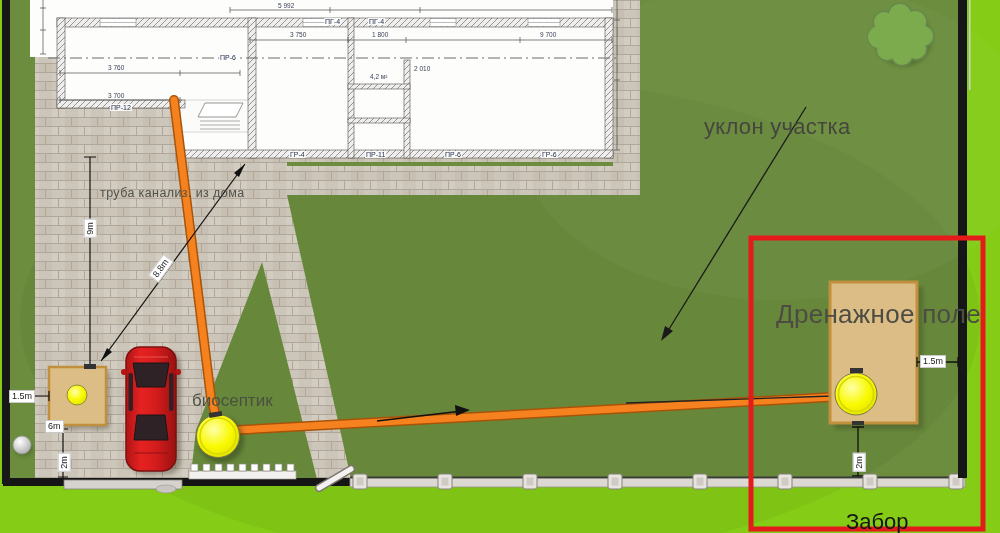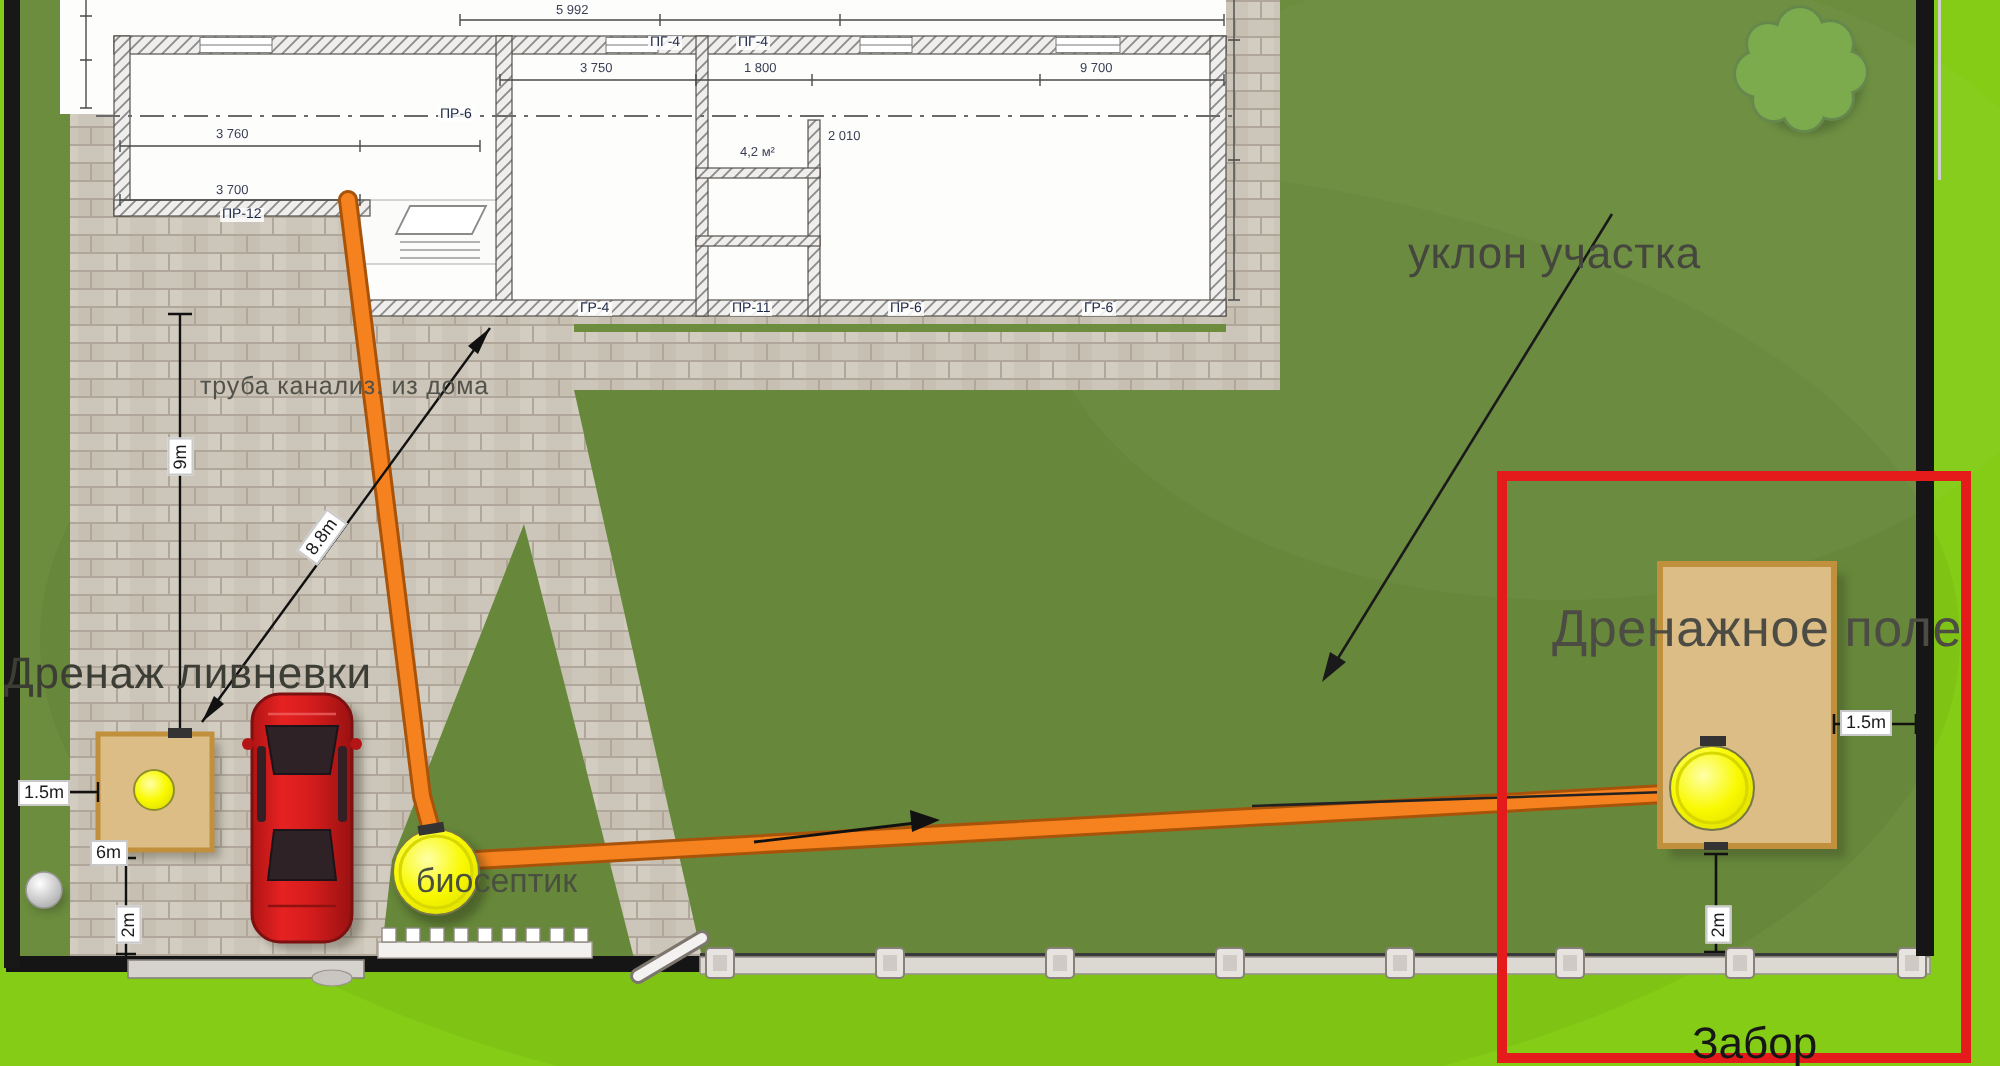--- a/index.html
+++ b/index.html
@@ -274,22 +274,21 @@
     <rect x="2" y="0" width="8" height="484" fill="#181818"></rect>
     <rect x="958" y="0" width="9" height="478" fill="#161616"></rect>
     <rect x="969" y="0" width="1.5" height="90" fill="#cfcfcf"></rect>
   </g>
 
   <rect x="751" y="238" width="232" height="291" fill="none" class="hl-red" stroke-width="5"></rect>
 </svg>
 
 <div class="lbl lbl-big" style="left:704px;top:116px;">уклон участка</div>
 <div class="lbl lbl-big" style="left:776px;top:301px;font-size:26px;color:#4c4c44;">Дренажное поле</div>
-<div class="lbl lbl-big" style="left:2px;top:326px;color:#3c3e36;">Дренаж ливневки</div>
-<div class="lbl lbl-mid" style="left:208px;top:392px;margin-top:40px;">биосептик</div>
+<div class="lbl lbl-mid" style="left:192px;top:392px;">биосептик</div>
 <div class="lbl lbl-fence" style="left:846px;top:489px;">Забор</div>
 <div class="lbl lbl-small" style="left:100px;top:139px;margin-top:48px;">труба канализ. из дома</div>
 
 <div class="dim" style="left:920px;top:355px;">1.5m</div>
 <div class="dim rot90" style="left:850px;top:456px;">2m</div>
 <div class="dim" style="left:9px;top:390px;">1.5m</div>
 <div class="dim" style="left:45px;top:420px;">6m</div>
 <div class="dim rot90" style="left:55px;top:456px;">2m</div>
 <div class="dim rot90" style="left:81px;top:222px;">9m</div>
 <div class="dim rotdiag" style="left:148px;top:262px;">8.8m</div>

